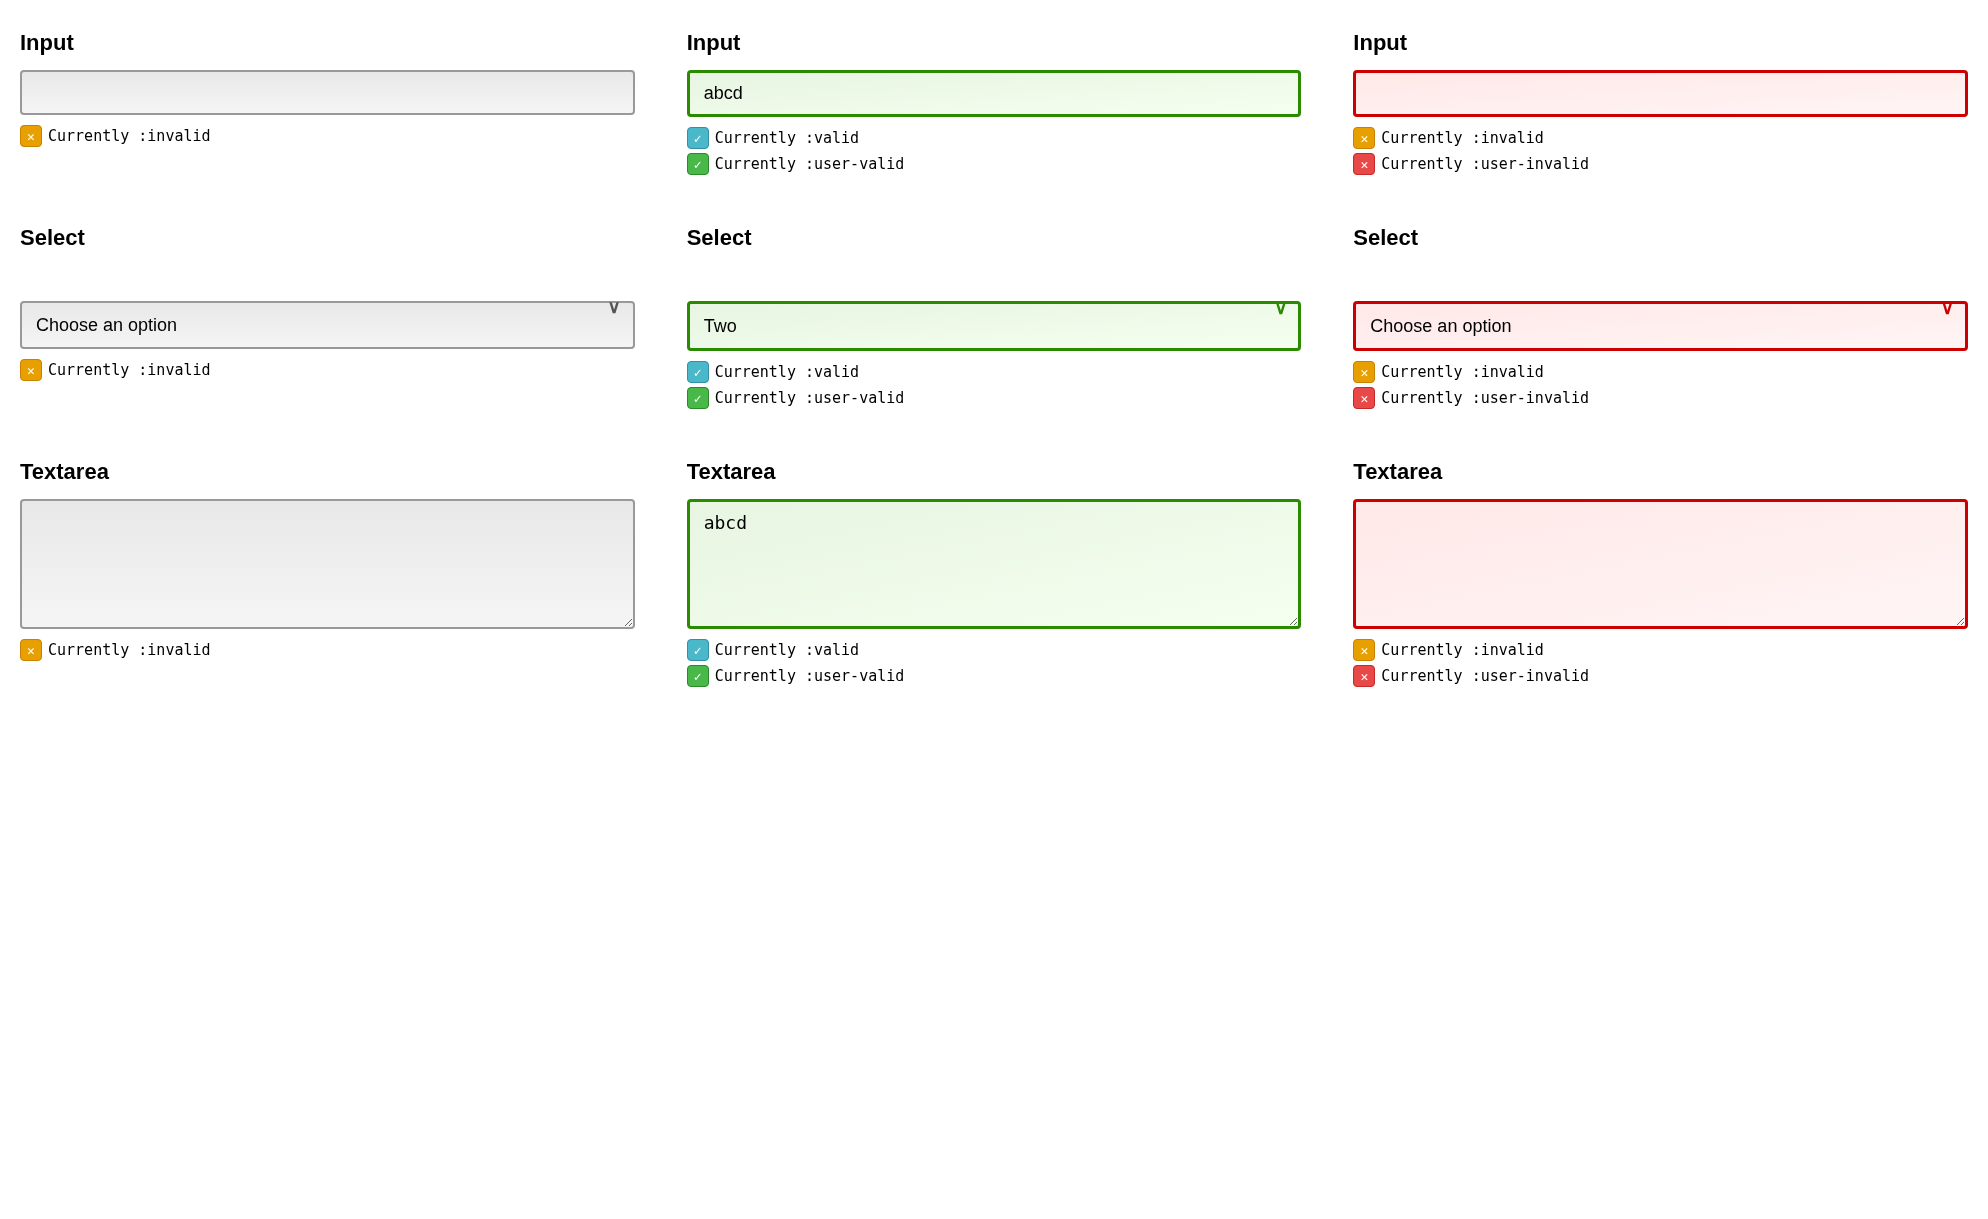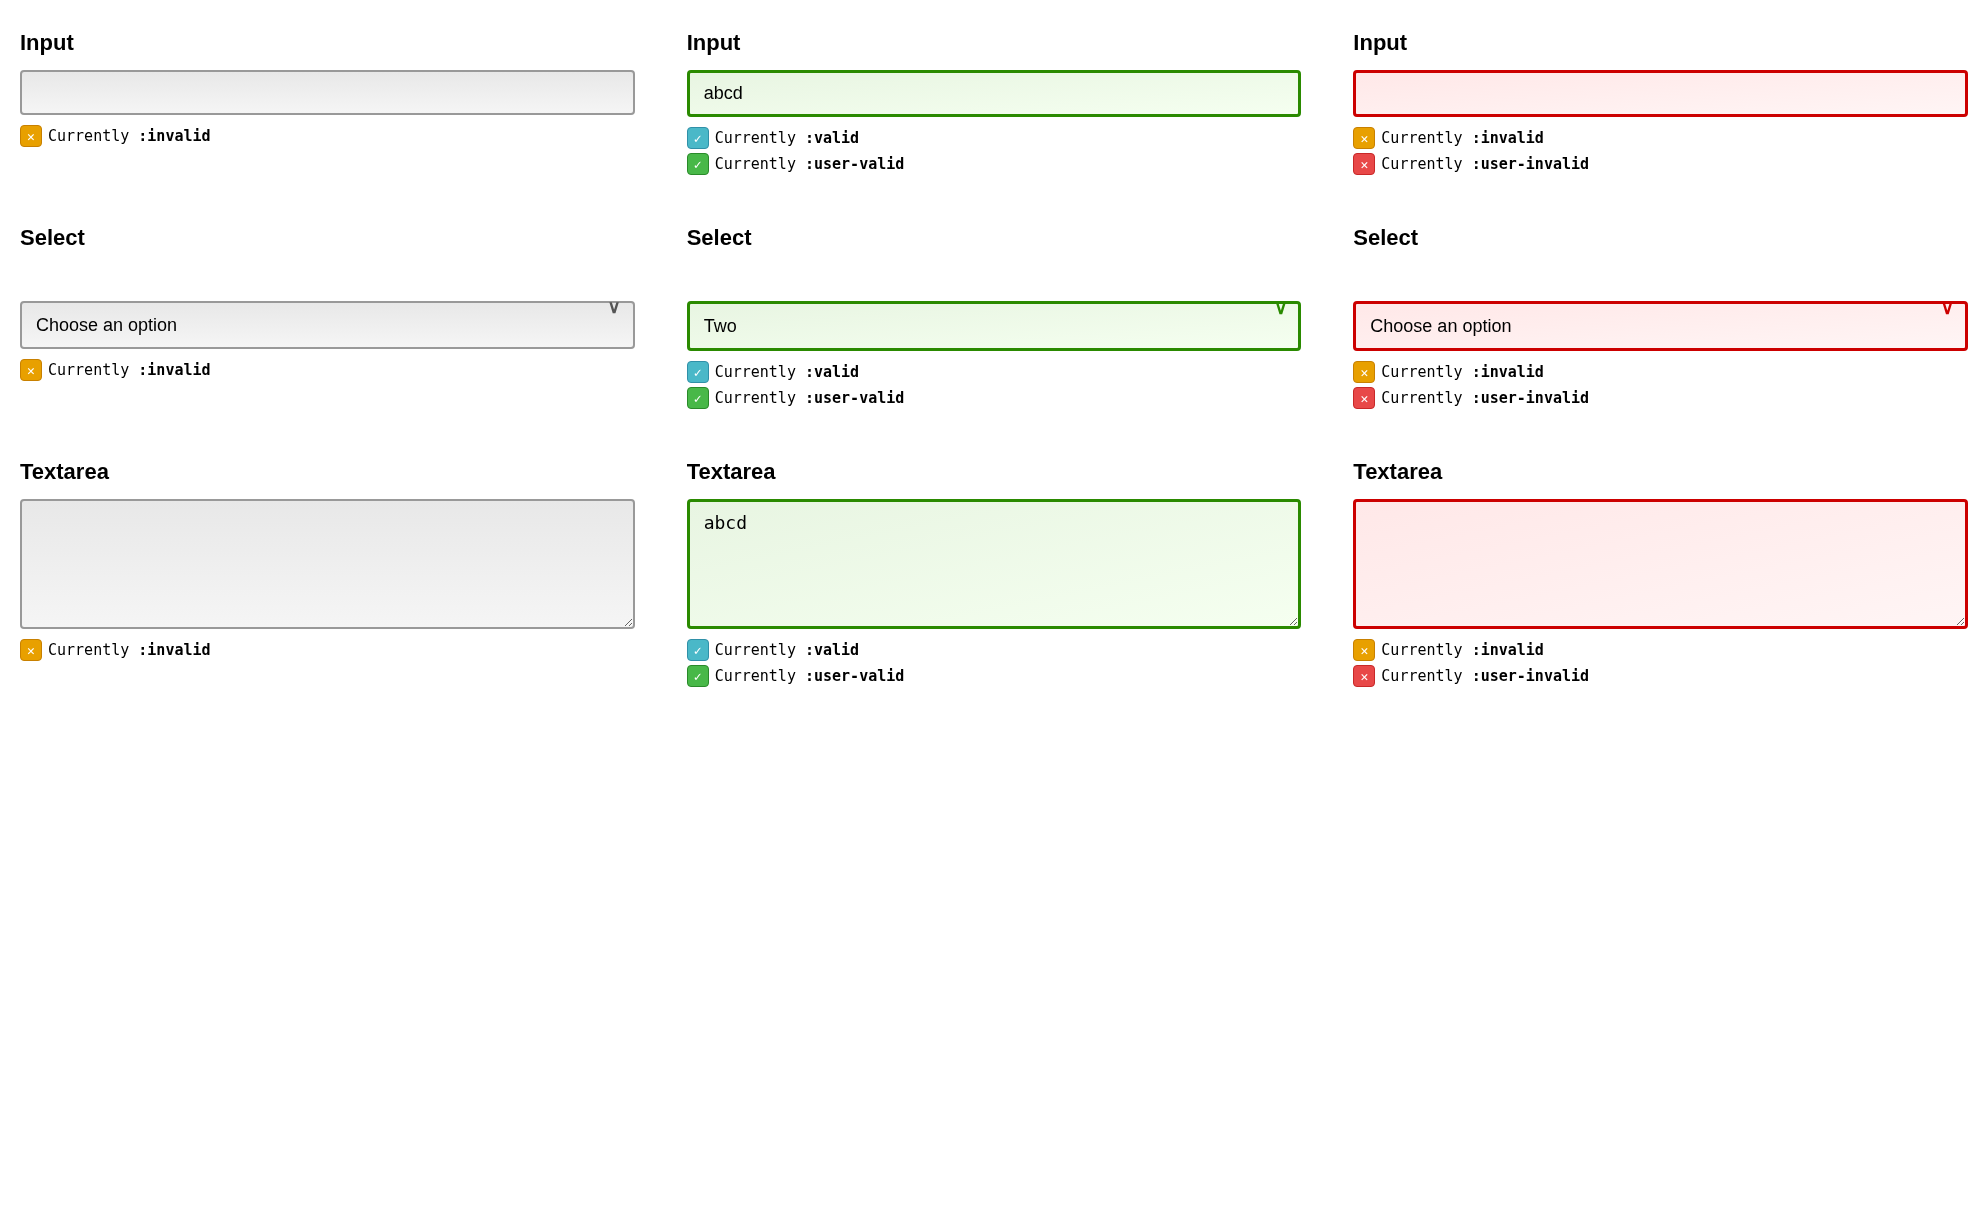--- a/index.html
+++ b/index.html
@@ -198,21 +198,21 @@
       color: white;
       font-weight: bold;
     }
 
     .status-text {
       font-size: 15px;
       font-family: monospace;
     }
 
     .status-text .pseudo {
-      font-weight: bold;
+      font-weight: normal;
     }
   </style>
 </head>
 <body>
 
 <div class="grid">
 
   <div class="cell">
     <div class="label-heading">Input</div>
     <input type="text" class="input-default" value="" style="">

